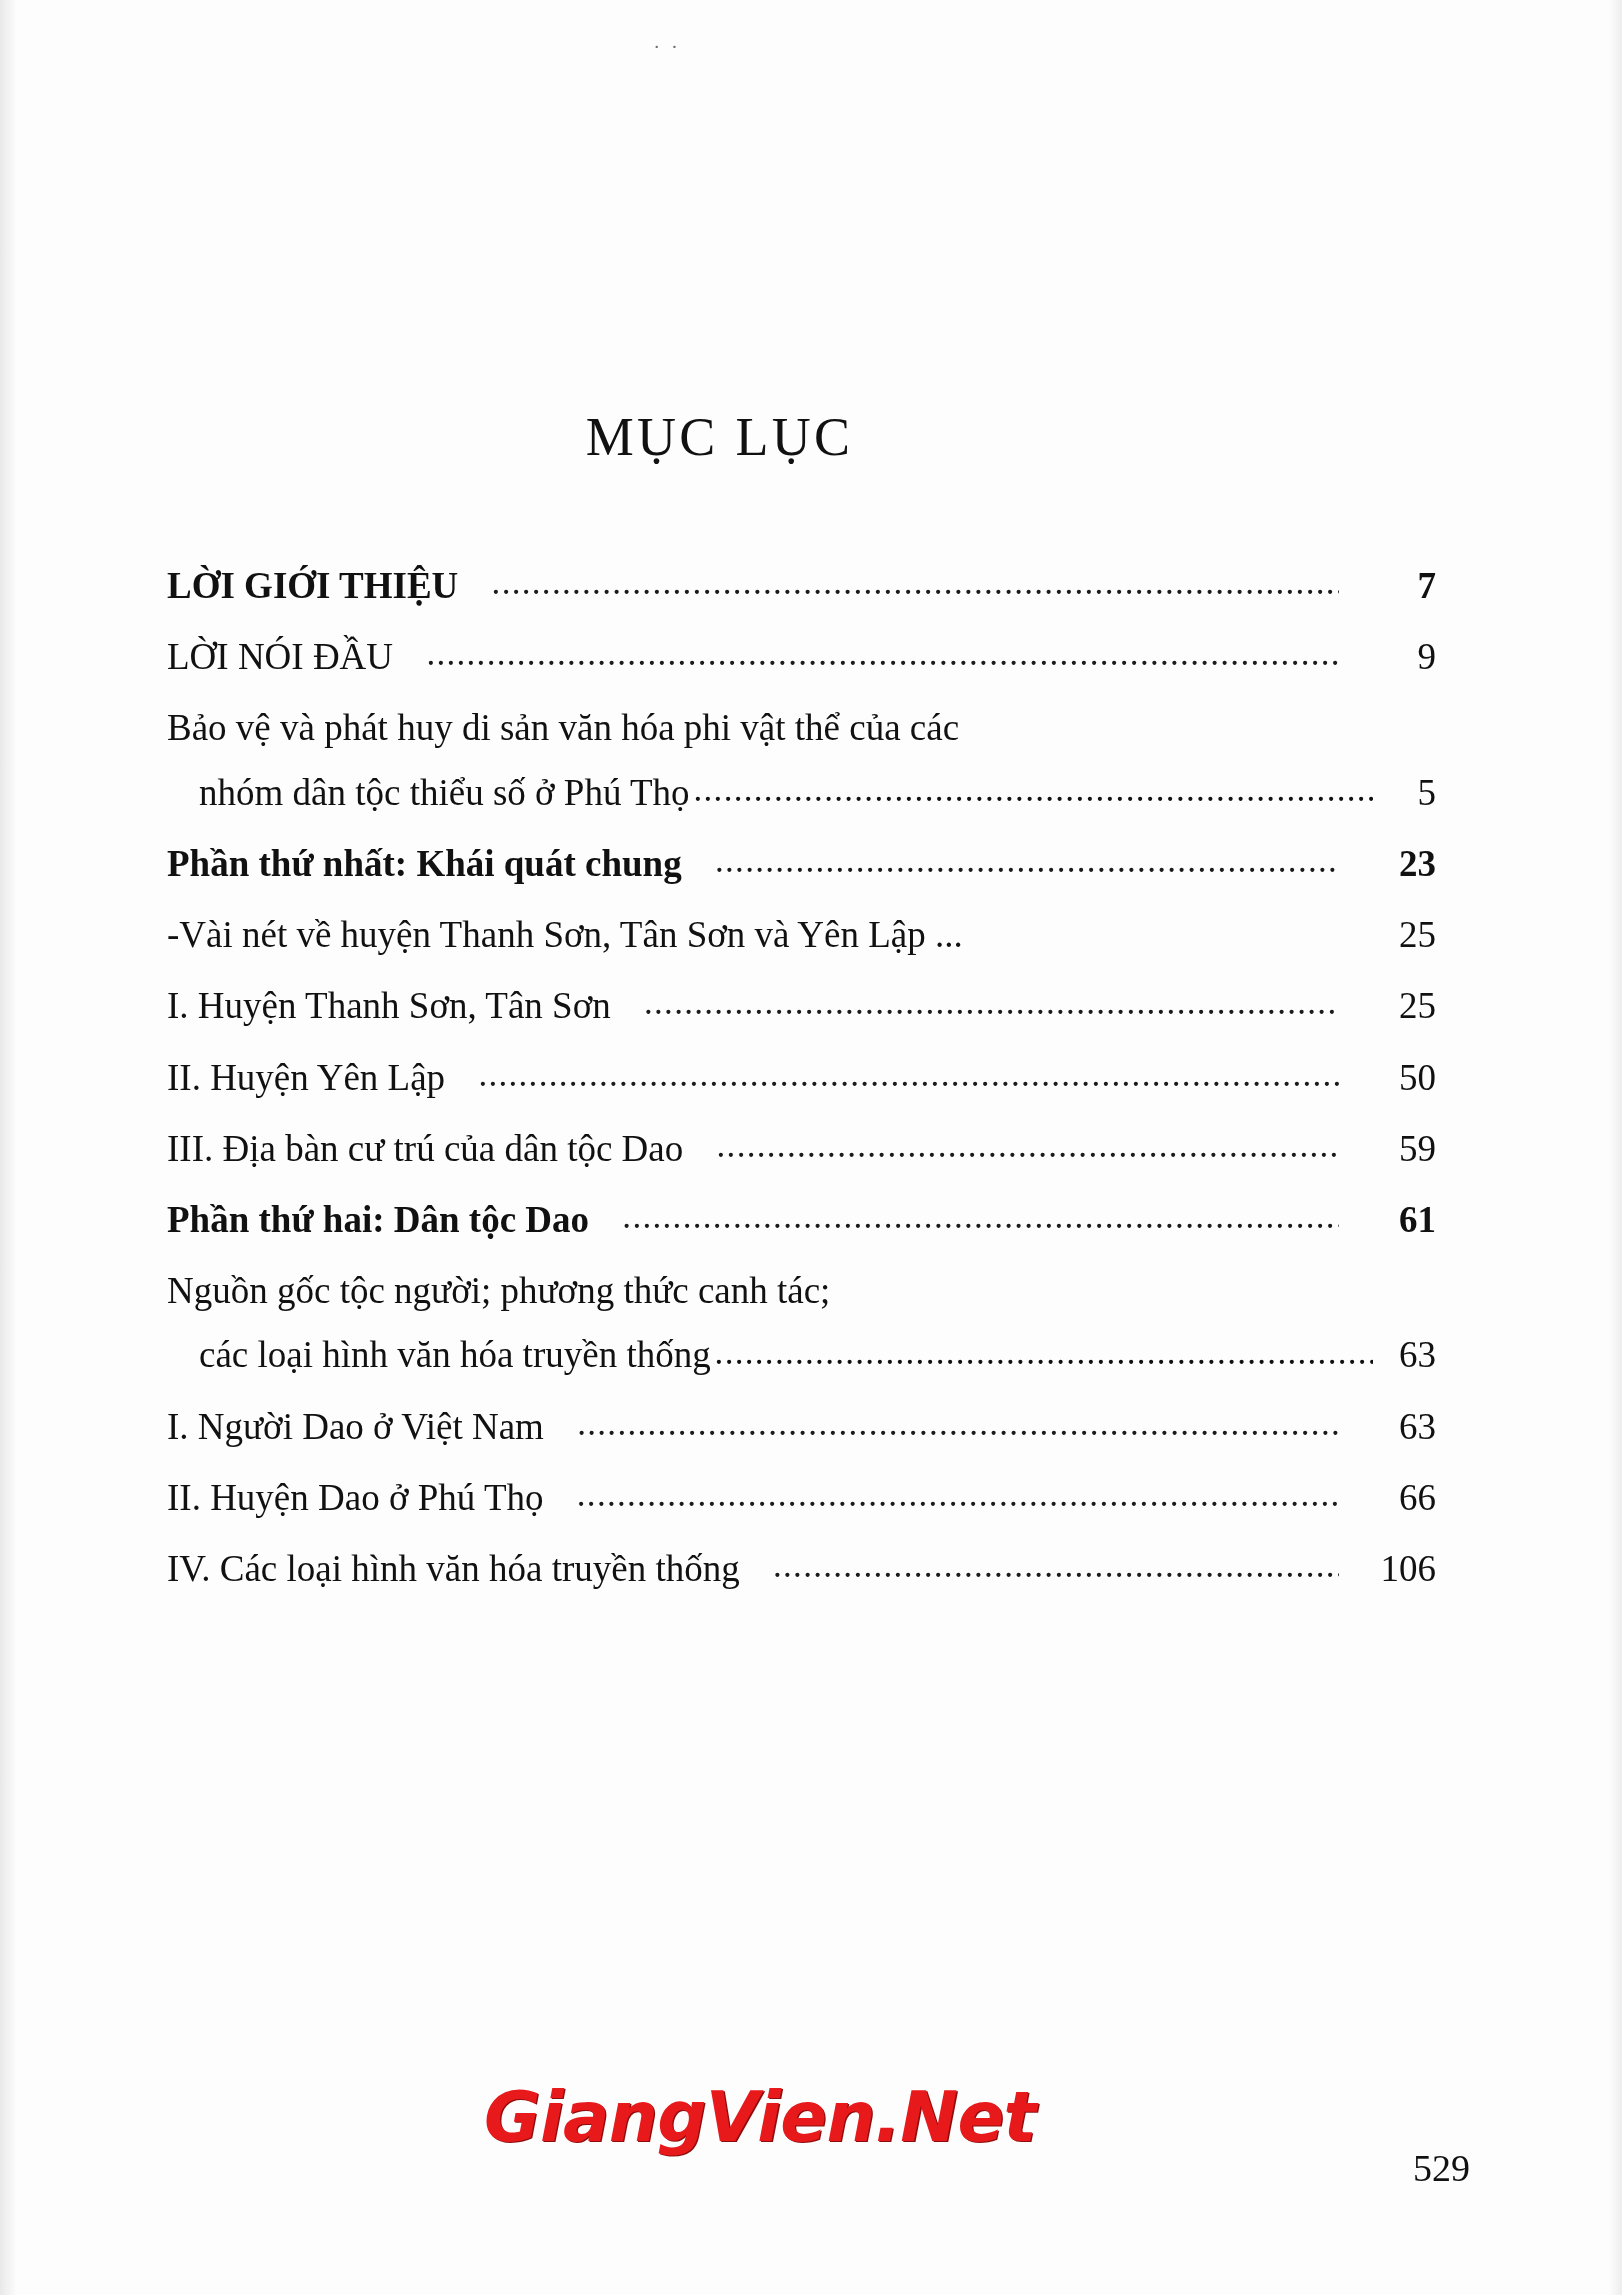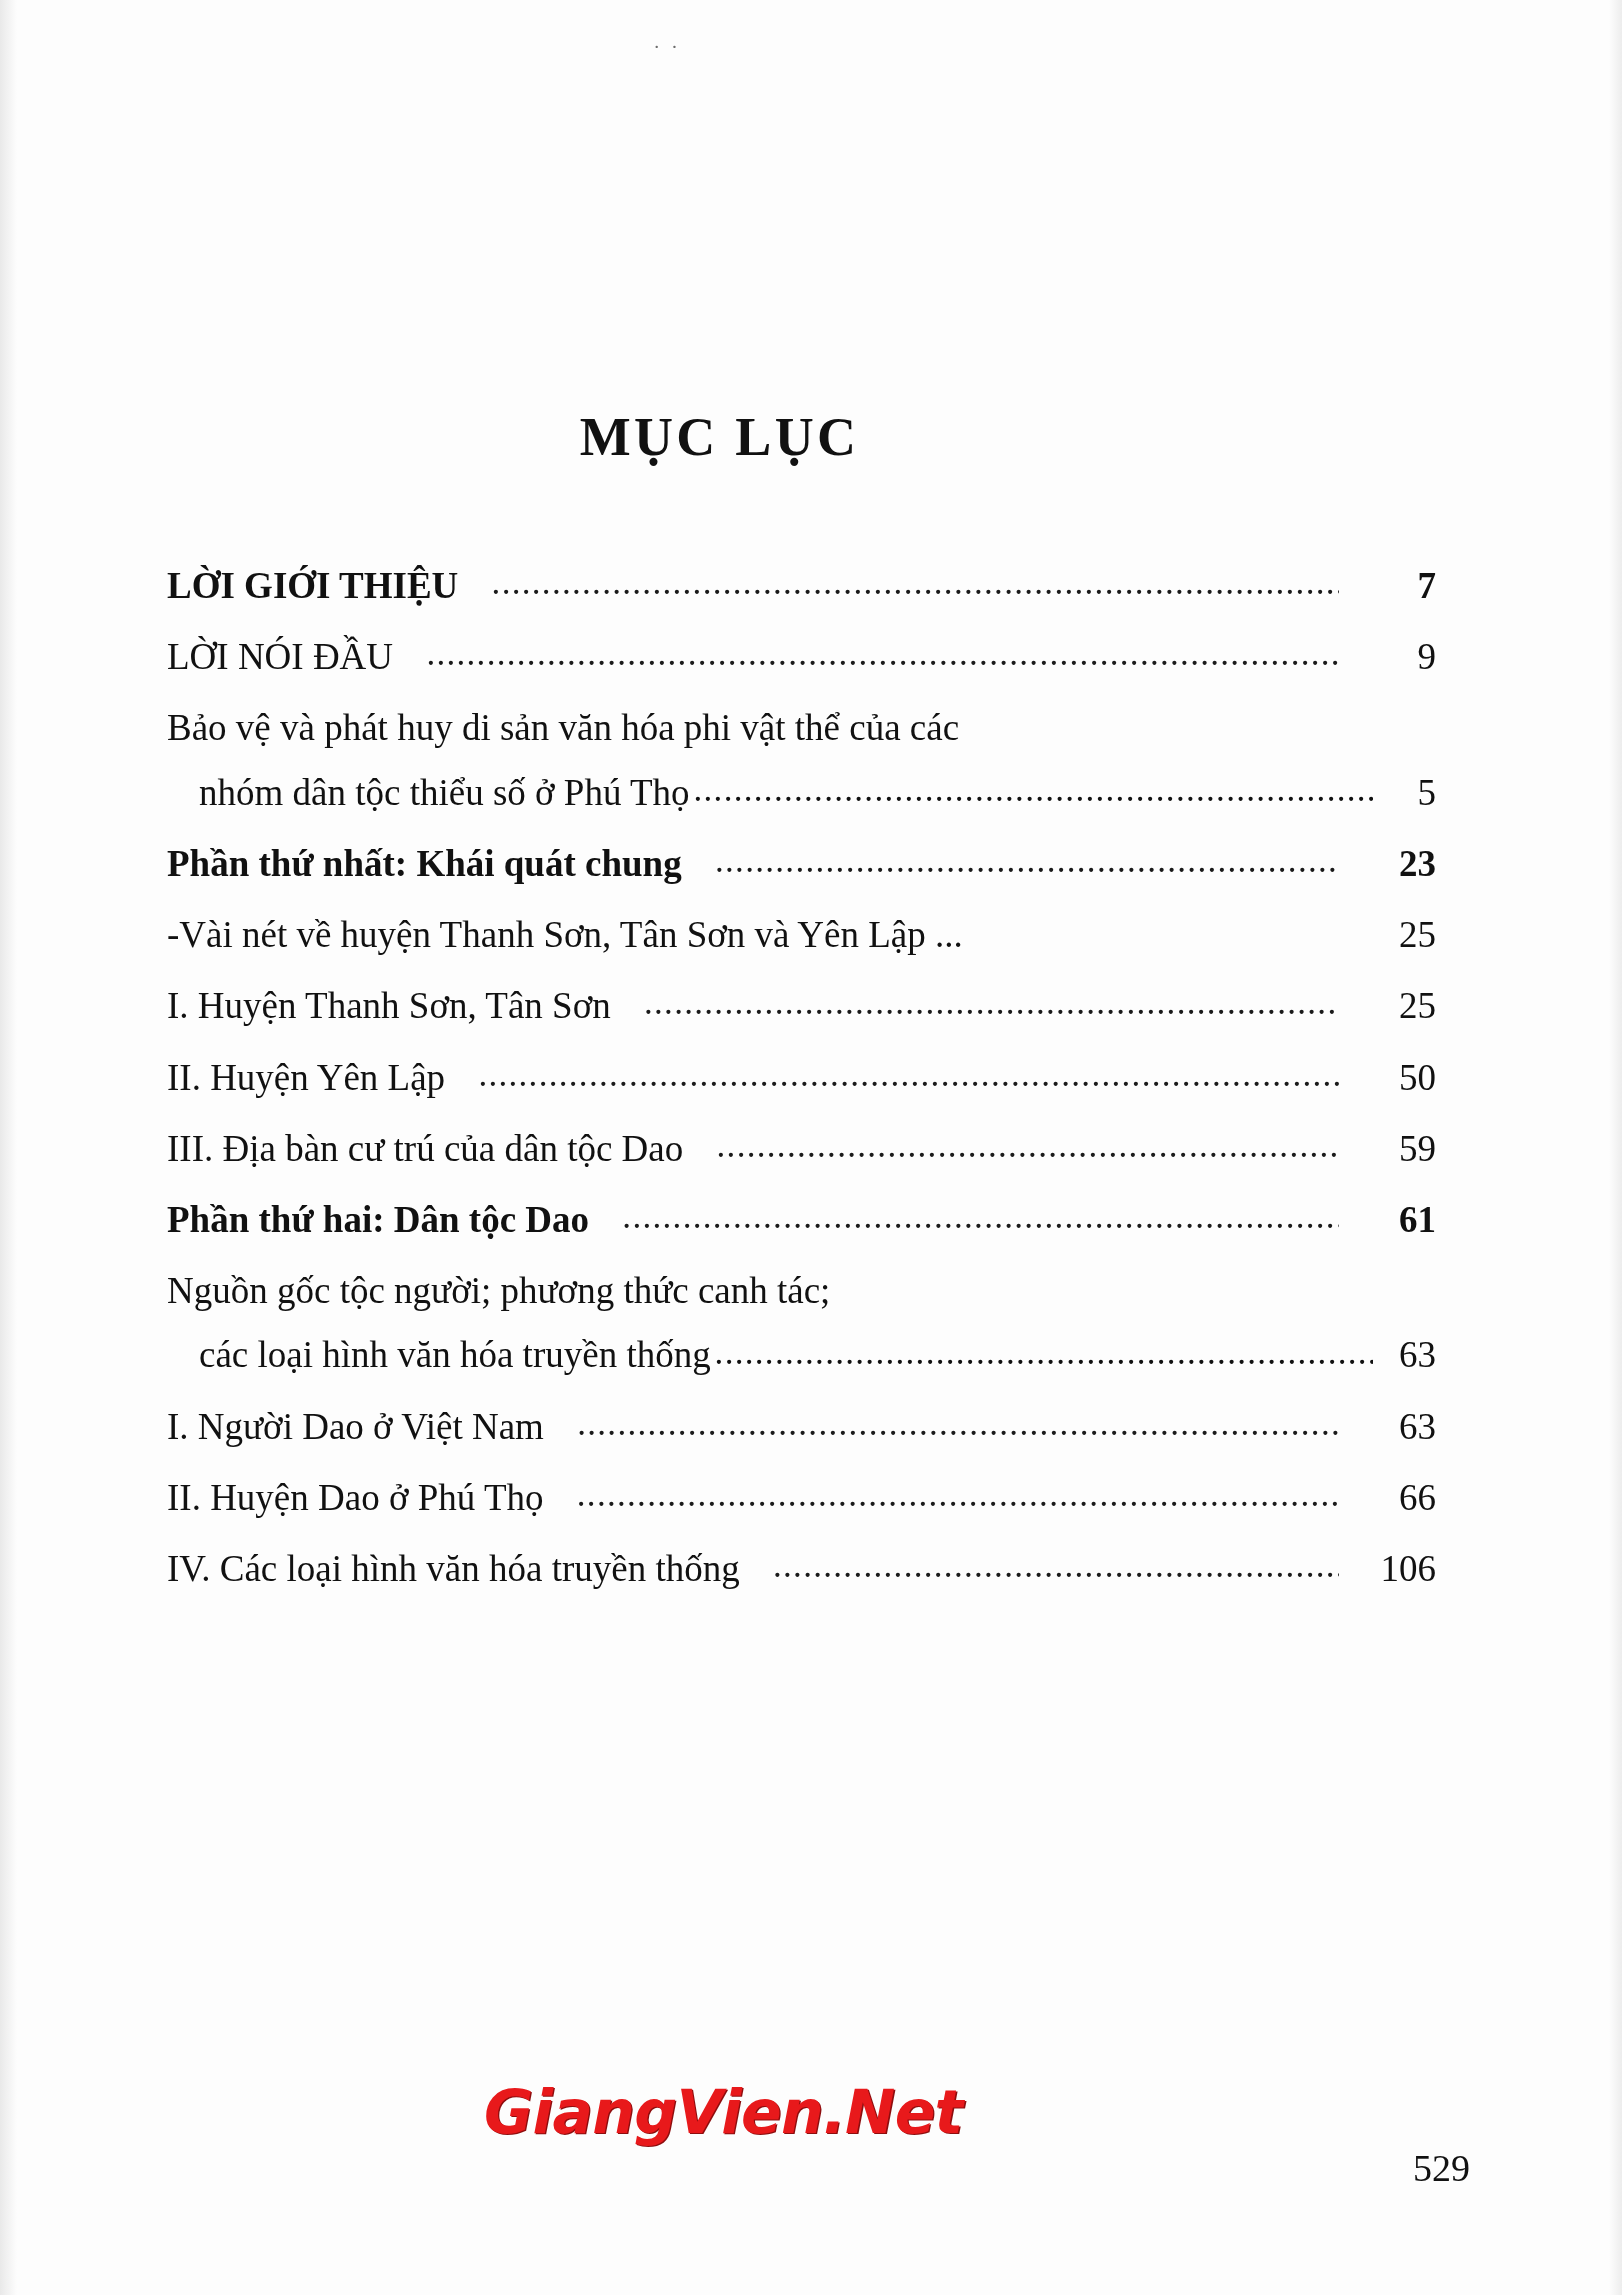--- a/index.html
+++ b/index.html
@@ -48,21 +48,21 @@
 
   .content {
     position: absolute;
     left: 167px;
     top: 406px;
     width: 1269px;
   }
 
   .doc-title {
     text-align: center;
-    font-weight: bold;
+    font-weight: normal;
     font-size: 54px;
     letter-spacing: 3.3px;
     margin: 0 0 98px 0;
     padding-right: 164px;
   }
 
   .toc {
     display: block;
   }
 
@@ -144,21 +144,21 @@
     min-width: 59px;
   }
 
   .watermark {
     position: absolute;
     left: 484px;
     top: 2077px;
     font-family: "DejaVu Sans", sans-serif;
     font-weight: bold;
     font-style: italic;
-    font-size: 60px;
+    font-size: 69px;
     color: #e8191b;
     letter-spacing: -0.7px;
     text-shadow: 1.3px 1.3px 0 #8d0d0e;
     text-align: right;
   }
 
   .folio {
     position: absolute;
     right: 152px;
     top: 2146px;

